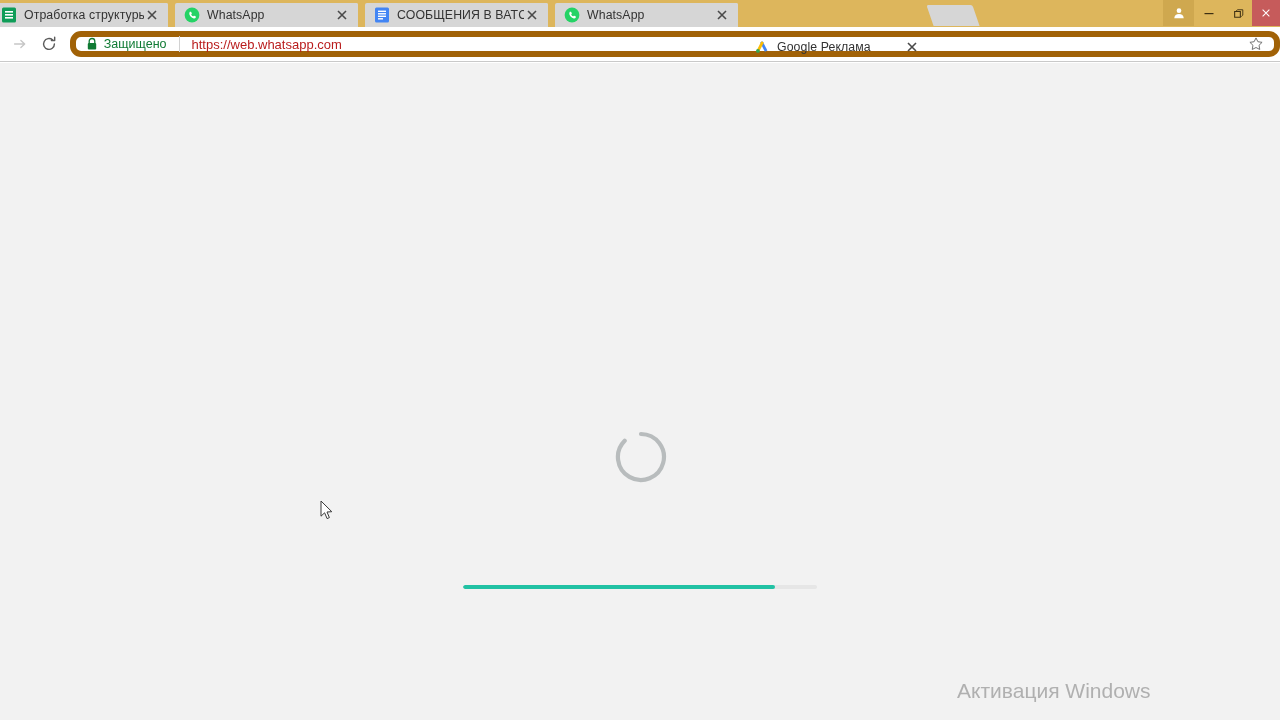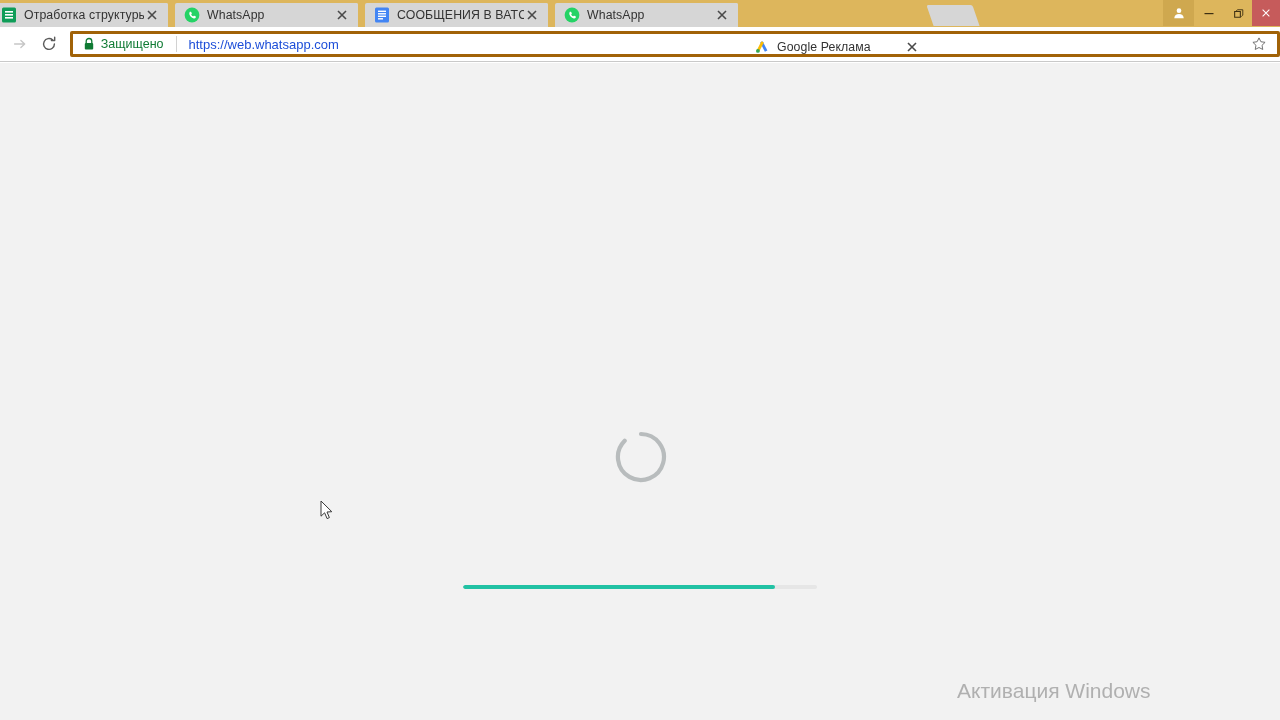--- a/index.html
+++ b/index.html
@@ -115,41 +115,41 @@
     display: flex;
     align-items: center;
   }
   #fwd-btn { margin-left: 7px; width: 26px; height: 26px; display:flex; align-items:center; justify-content:center; }
   #reload-btn { margin-left: 3px; width: 26px; height: 26px; display:flex; align-items:center; justify-content:center; }
 
   #omnibox {
     margin-left: 8px;
     height: 26px;
     width: 1215px;
-    border: 3px solid #a16207;
-    border-radius: 2px;
+    border: 6px solid #a16207;
+    border-radius: 11px;
     background: #ffffff;
     display: flex;
     align-items: center;
     padding-left: 10px;
   }
   #lock-icon { width: 12px; height: 14px; margin-right: 6px; flex: 0 0 12px; }
   #secure-label {
     font-size: 12.5px;
     color: #0f7a33;
     white-space: nowrap;
   }
   #omni-sep {
     width: 1px; height: 16px;
     background: #d2d2d2;
     margin: 0 12px;
   }
   #url-text {
     font-size: 13px;
-    color: #1d4ed8;
+    color: #b91c1c;
     white-space: nowrap;
     flex: 1 1 auto;
   }
   #star-btn {
     width: 24px; height: 24px;
     margin-right: 6px;
     display: flex; align-items: center; justify-content: center;
     flex: 0 0 24px;
   }
 

